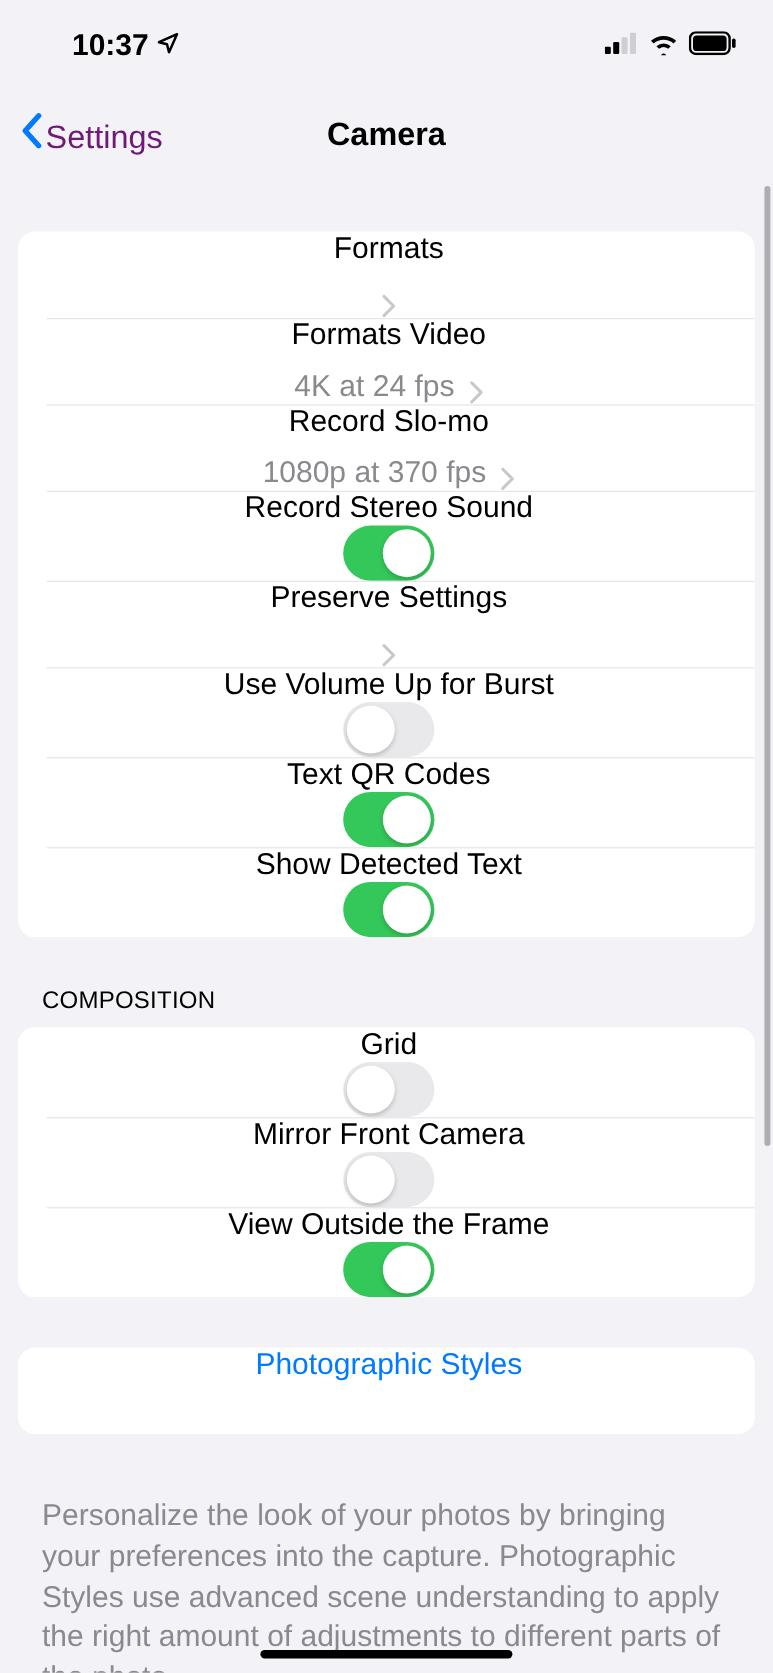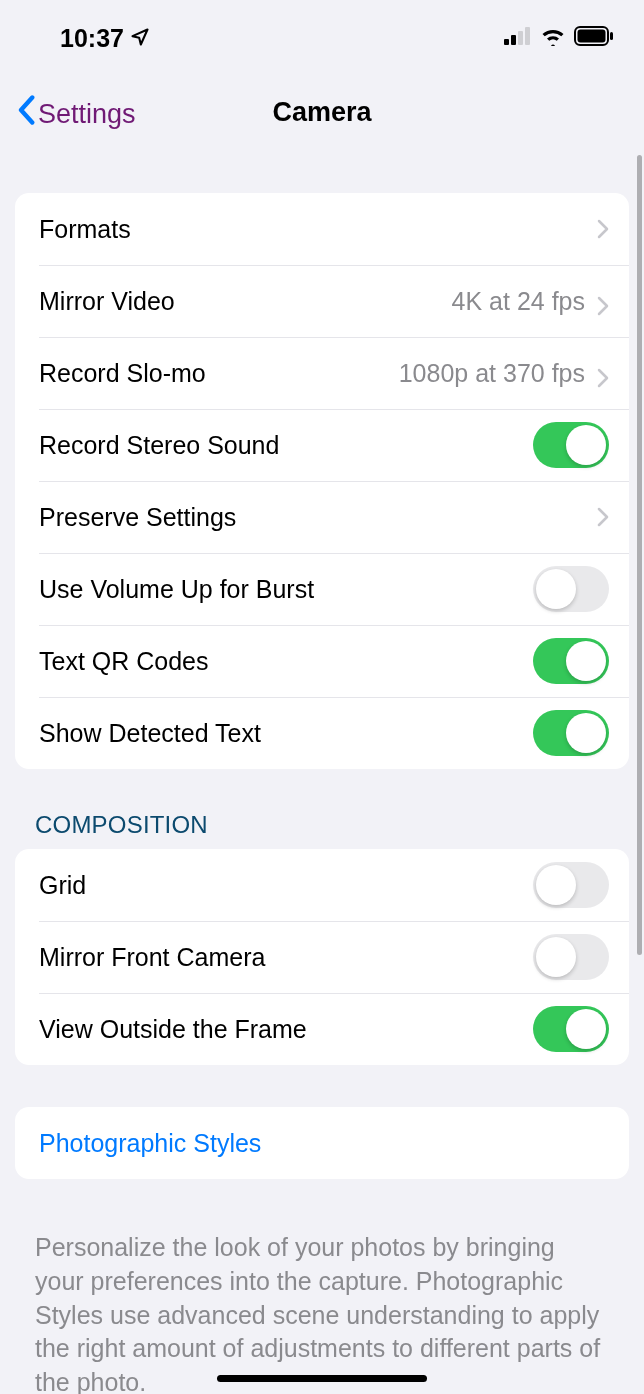--- a/index.html
+++ b/index.html
@@ -57,22 +57,22 @@
     font-size: 27px;
     font-weight: 600;
     position: absolute;
     left: 50%;
     transform: translateX(-50%);
   }
   .content {
     padding: 55px 15px 0 15px;
   }
   .section-header {
-    font-size: 24px;
-    color: #0c4a6e;
+    font-size: 20px;
+    color: #000000;
     padding: 0 20px 10px 20px;
     letter-spacing: 0.2px;
   }
   .section-footer {
     font-size: 25px;
     color: #8a8a8e;
     padding: 10px 20px 0 20px;
     line-height: 1.35;
   }
   .group {
@@ -82,20 +82,21 @@
     margin-bottom: 42px;
   }
   .group:last-of-type { margin-bottom: 10px; }
   .row {
     display: flex;
     align-items: center;
     justify-content: space-between;
     min-height: 72px;
     padding: 0 20px 0 24px;
     position: relative;
+    flex-direction: column;
   }
   .row + .row::before {
     content: "";
     position: absolute;
     top: 0;
     left: 24px;
     right: 0;
     height: 1px;
     background: #e5e5ea;
   }
@@ -222,21 +223,21 @@
       <div class="row-trailing">
         <span class="chevron">
           <svg width="12" height="20" viewBox="0 0 12 20" fill="none" stroke="#c7c7cc" stroke-width="2.5" stroke-linecap="round" stroke-linejoin="round">
               <polyline points="2,2 10,10 2,18"></polyline>
             </svg>
         </span>
       </div>
     </div>
 
     <div class="row">
-      <span class="row-label">Mirror Video</span>
+      <span class="row-label">Formats Video</span>
       <div class="row-trailing">
         <span class="row-value">4K at 24 fps</span>
         <span class="chevron">
           <svg width="12" height="20" viewBox="0 0 12 20" fill="none" stroke="#c7c7cc" stroke-width="2.5" stroke-linecap="round" stroke-linejoin="round">
               <polyline points="2,2 10,10 2,18"></polyline>
             </svg>
         </span>
       </div>
     </div>
 

